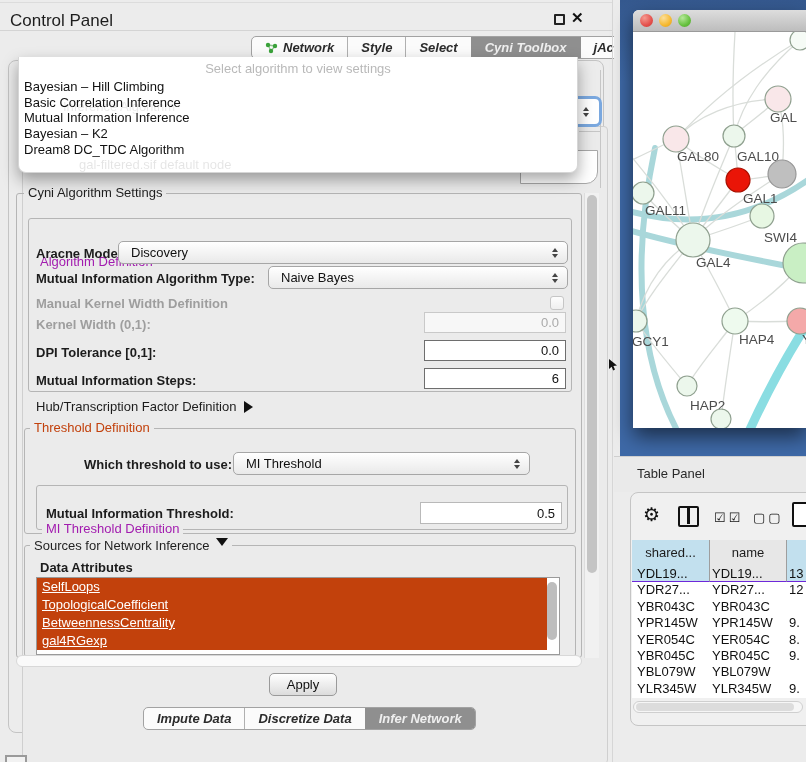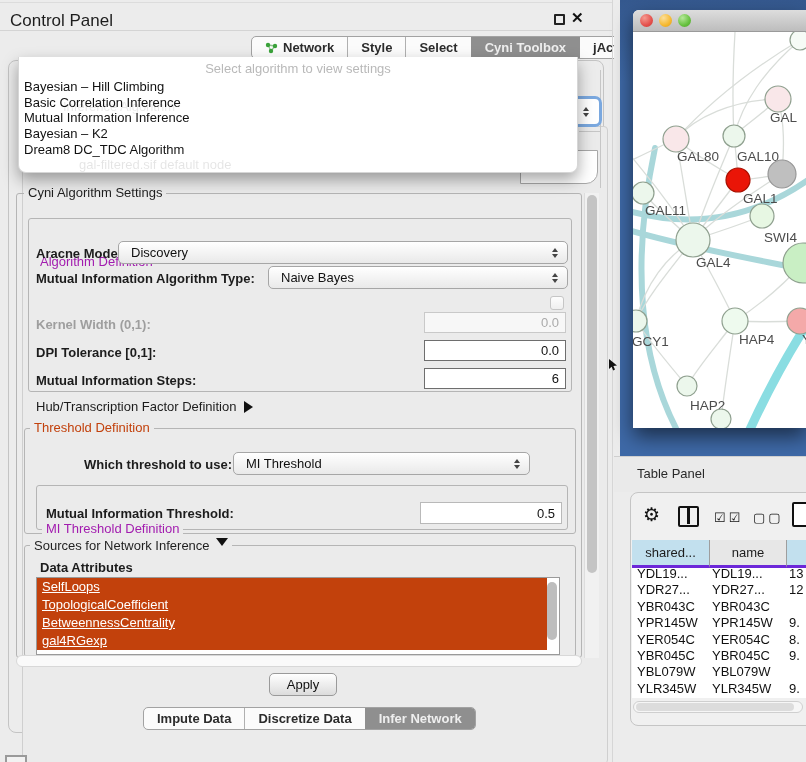--- a/index.html
+++ b/index.html
@@ -7,21 +7,21 @@
   body { font-family:"Liberation Sans", sans-serif; font-size:13px; color:#222; background:#ececec; }
   #screen { position:relative; width:806px; height:762px; overflow:hidden; background:#ececec; }
 
   
   .top-hairline { position:absolute; left:0; top:2px; width:612px; height:1px; background:#dcdcdc; }
   .cp-titlebar { position:absolute; left:0; top:6px; width:612px; height:25px; border-bottom:1px solid #d4d4d4; }
   .cp-title { position:absolute; left:10px; top:5px; font-size:17px; color:#1d1d1d; }
   .float-btn { position:absolute; left:554px; top:8px; width:11px; height:11px; border:2px solid #222; border-radius:1px; }
   .close-btn { position:absolute; left:571px; top:3px; font-size:15px; font-weight:bold; color:#111; }
 
-  .seg-bar { position:absolute; display:inline-flex; height:23px; background:#fbfbfb; border:1px solid #a2a2a2; border-radius:5px; overflow:hidden; }
+  .seg-bar { position:absolute; display:inline-flex; height:23px; background:#fbfbfb; border:1px solid #a2a2a2; border-radius:5px; overflow:hidden;font-style:italic; }
   .seg { display:flex; align-items:center; gap:5px; padding:0 13px; font-size:13px; font-weight:600; color:#2c2c2c; line-height:21px; white-space:nowrap; }
   .seg + .seg { border-left:1px solid #b0b0b0; }
   .seg.selected { background:#8f8f8f; color:#efefef; border-left-color:#8f8f8f; }
   .seg.selected + .seg { border-left-color:#8f8f8f; }
   #topTabs { left:50%; top:36px; transform:translateX(-152px); } 
   #bottomTabs { left:143px; top:707px; }
 
   .outer-panel { position:absolute; left:8px; top:60px; width:596px; height:673px; background:#ececec; border:1px solid #c4c4c4; border-radius:8px; }
   .inner-panel { position:absolute; left:13px; top:65px; width:586px; height:638px; background:#ebebeb; border:1px solid #cfcfcf; border-radius:4px; }
 
@@ -97,21 +97,21 @@
   .gear-icon { position:absolute; left:643px; top:503px; font-size:19px; color:#111; }
   .split-icon { position:absolute; left:678px; top:506px; width:21px; height:21px; border:2.5px solid #111; border-radius:2px; }
   .split-icon::after { content:""; position:absolute; left:7px; top:0; width:2.5px; height:16px; background:#111; }
   .cb-pair { position:absolute; font-size:13px; letter-spacing:3px; color:#111; }
   .cb-checked { left:714px; top:510px; }
   .cb-unchecked { left:753px; top:510px; }
   .page-icon { position:absolute; left:792px; top:502px; width:18px; height:25px; border:2.5px solid #111; border-radius:2px; background:#fff; }
 
   .tbl { position:absolute; left:632px; top:540px; width:174px; height:158px; background:#fff; overflow:hidden; }
   .thead { position:absolute; left:0; top:0; height:26px; display:flex; }
-  .th { height:28px; line-height:26px; text-align:center; font-size:13px; color:#1c1c1c; background:#e7e7e7; border-right:1px solid #9e9e9e; border-bottom:3px solid #6d28d9; }
+  .th { height:42px; line-height:26px; text-align:center; font-size:13px; color:#1c1c1c; background:#e7e7e7; border-right:1px solid #9e9e9e; border-bottom:1px solid #6d28d9; }
   .th.hi { background:#c2e0ee; }
   .th.c1 { width:78px; } .th.c2 { width:77px; } .th.c3 { width:60px; }
   .tbody { position:absolute; left:0; top:26px; width:174px; }
   .trow { height:16.4px; line-height:16.4px; display:flex; font-size:13px; color:#111; }
   .td { white-space:nowrap; overflow:hidden; }
   .td.c1 { width:78px; padding-left:5px; } .td.c2 { width:77px; padding-left:2px; } .td.c3 { width:19px; padding-left:2px; }
 
   .tp-hscroll { position:absolute; left:633px; top:701px; width:170px; height:12px; background:#f6f6f6; border:1px solid #cfcfcf; border-radius:6px; }
   .tp-hthumb { position:absolute; left:2px; top:1px; width:158px; height:8px; background:#dcdcdc; border-radius:4px; }
 
@@ -177,20 +177,21 @@
 
   <span class="lbl" style="left:36px; top:271px;">Mutual Information Algorithm Type:</span>
   <div class="combo" style="left:268px; top:266px; width:300px;">
     <span class="combo-text">Naive Bayes</span>
     <span class="combo-arrows">
         <i class="up"></i>
         <i class="dn"></i>
       </span>
   </div>
 
+  <span class="lbl disabled" style="left:36px; top:296px;">Manual Kernel Width Definition</span>
   <div class="checkbox" style="left:550px; top:296px;"></div>
 
   <span class="lbl disabled" style="left:36px; top:317px;">Kernel Width (0,1):</span>
   <input class="num disabled" style="left: 424px; top: 312px; width: 142px;" value="0.0">
 
   <span class="lbl" style="left:36px; top:345px;">DPI Tolerance [0,1]:</span>
   <input class="num" style="left: 424px; top: 340px; width: 142px;" value="0.0">
 
   <span class="lbl" style="left:36px; top:373px;">Mutual Information Steps:</span>
   <input class="num" style="left: 424px; top: 368px; width: 142px;" value="6">

